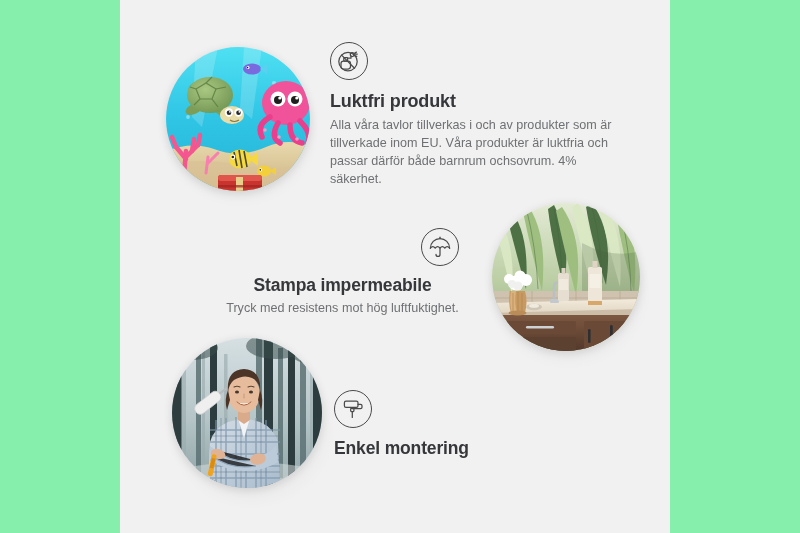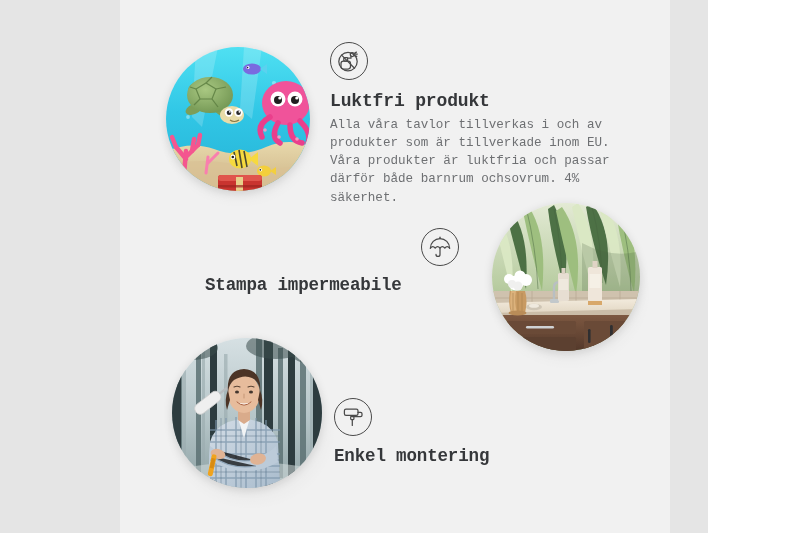--- a/index.html
+++ b/index.html
@@ -9,24 +9,23 @@
   }
   body {
     width: 800px;
     height: 533px;
     font-family: "Liberation Sans", sans-serif;
     overflow: hidden;
   }
 
   #stage {
     position: relative;
-    width: 708px;
+    width: 800px;
     height: 533px;
-    background: #e5e5e5;
-    font-family: Liberation Mono, monospace;
+    background: #86efac;
   }
 
   
   #panel {
     position: absolute;
     left: 120px;
     top: 0;
     width: 550px;
     height: 533px;
     background: #f1f1f1;
@@ -70,27 +69,27 @@
     color: #6e7073;
     line-height: 1.45;
     margin: 0;
   }
 
   
   #feature-1 { left: 330px; top: 42px; width: 300px; }
   #feature-1 .feature-title { font-size: 18px; margin-top: 11px; }
 
   
-  #feature-2 { left: 205px; top: 228px; width: 275px; }
+  #feature-2 { left: 205px; top: 228px; width: 275px; text-align: center; }
   #feature-2 .feature-icon { margin: 0 auto 0 216px; }
   #feature-2 .feature-title { font-size: 17.5px; margin-top: 9px; }
   #feature-2 .feature-body { font-size: 12.6px; }
 
   
-  #feature-3 { left: 334px; top: 398px; width: 240px; }
+  #feature-3 { left: 334px; top: 390px; width: 240px; }
   #feature-3 .feature-title { font-size: 17.5px; margin-top: 10px; }
 
   
   .soft-shadow {
     position: absolute;
     border-radius: 50%;
     background: radial-gradient(closest-side, rgba(0,0,0,0.10), rgba(0,0,0,0));
     pointer-events: none;
   }
 </style>
@@ -374,20 +373,21 @@
   <div class="feature" id="feature-2">
     <div class="feature-icon">
       <svg width="24" height="24" viewBox="0 0 24 24" fill="none" stroke="#4a4a4a" stroke-width="1.25" stroke-linecap="round" stroke-linejoin="round">
         <path d="M2.4 13.2 A9.6 9.6 0 0 1 21.6 13.2"></path>
         <path d="M2.4 13.2 q2.4 -3.4 4.8 0 q2.4 -3.4 4.8 0 q2.4 -3.4 4.8 0 q2.4 -3.4 4.8 0"></path>
         <path d="M12 13.2 V19.4 a2 2 0 0 1 -4 0"></path>
         <path d="M12 3.6 V2.2"></path>
       </svg>
     </div>
     <div class="feature-title">Stampa impermeabile</div>
+    <p class="feature-body">Tryck med resistens mot hög luftfuktighet.</p>
   </div>
 
   <div class="soft-shadow" style="left:166px; top:350px; width:170px; height:160px;"></div>
 
   <div class="photo-circle" style="left:172px; top:338px; width:150px; height:150px;">
     <svg viewBox="0 0 150 150" xmlns="http://www.w3.org/2000/svg" aria-hidden="true">
       <defs>
         <linearGradient id="sky3" x1="0" y1="0" x2="0" y2="1">
           <stop offset="0%" stop-color="#d6e0e3"></stop>
           <stop offset="55%" stop-color="#b4c4c7"></stop>

